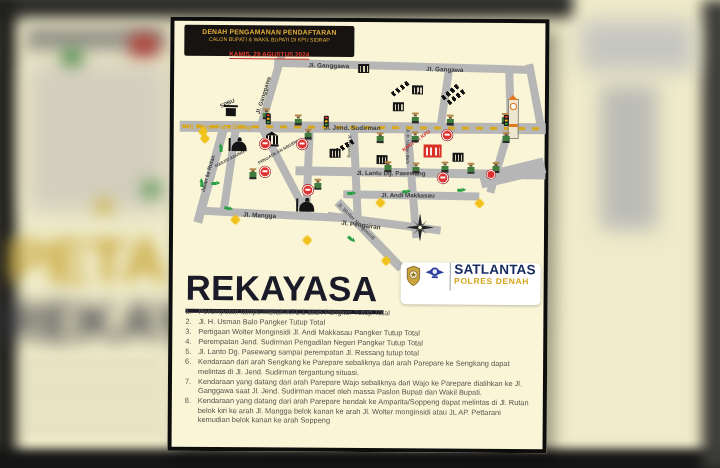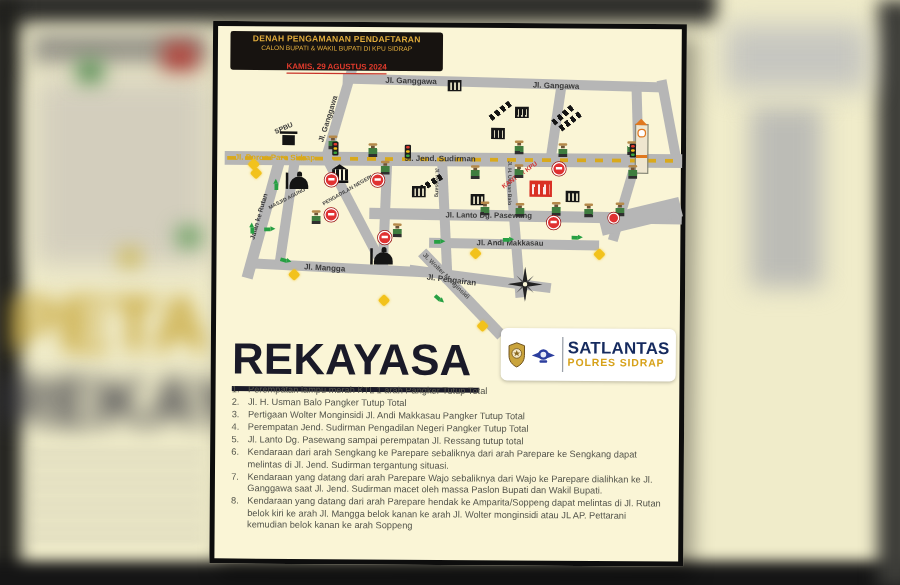--- a/index.html
+++ b/index.html
@@ -61,21 +61,21 @@
   .ystar{position:absolute;width:6.5px;height:6.5px;background:#f2c21c;transform:rotate(45deg);border-radius:1.5px;z-index:5;box-shadow:0 0 2px rgba(242,194,28,.9);}
   .queue{position:absolute;width:20px;height:4.5px;z-index:5;
        background:repeating-linear-gradient(90deg,#141414 0 3.2px,transparent 3.2px 5.6px);}
   .compass{position:absolute;z-index:5;}
   
   .t-gold{position:absolute;left:13px;top:215px;font-size:35px;font-weight:900;line-height:1;letter-spacing:.5px;
        background:linear-gradient(90deg,#9e7715,#e3b53a 55%,#f6d96d);-webkit-background-clip:text;background-clip:text;color:transparent;z-index:20;}
   .t-dark{position:absolute;left:13px;top:249px;font-size:35px;font-weight:900;line-height:1;letter-spacing:.2px;color:#1a1a28;z-index:20;}
   .t-rule{position:absolute;left:13px;top:288px;width:198px;height:3.5px;background:#1a1a28;z-index:20;}
   .brand{position:absolute;left:228px;top:240px;width:140px;height:42px;background:#fff;border-radius:5px;
-       display:flex;align-items:center;padding:0 5px;box-sizing:border-box;gap:4px;z-index:20;box-shadow:0 1px 3px rgba(0,0,0,.25);}
+       display:flex;padding:0 5px;box-sizing:border-box;gap:4px;z-index:20;box-shadow:0 1px 3px rgba(0,0,0,.25);}
   .brand .sep{width:1.2px;height:28px;background:#9aa0a8;}
   .brand .unit{font-size:13.5px;font-weight:900;color:#152a5e;line-height:1.05;letter-spacing:.2px;}
   .brand .sub{font-size:8.4px;font-weight:800;color:#d7a21b;letter-spacing:.7px;line-height:1.1;}
   
   .list{position:absolute;left:13px;top:286px;width:350px;z-index:20;}
   .list .li{display:flex;font-size:7.4px;line-height:9.3px;color:#53544b;margin-bottom:.8px;}
   .list .num{width:13px;flex:none;}
   .list .txt{flex:1;}
 </style>
 </head>
@@ -235,21 +235,21 @@
       <svg width="26" height="19" viewBox="0 0 26 19">
         <polygon points="1,10 10,6 10,13" fill="#2c3e9e"></polygon>
         <polygon points="25,10 16,6 16,13" fill="#2c3e9e"></polygon>
         <circle cx="13" cy="9" r="5.5" fill="#2c3e9e"></circle>
         <circle cx="13" cy="9" r="3" fill="#e8ecf8"></circle>
         <rect x="9" y="15" width="8" height="2.4" rx="1" fill="#2c3e9e"></rect>
       </svg>
       <div class="sep"></div>
       <div>
         <div class="unit">SATLANTAS</div>
-        <div class="sub">POLRES SIDRAP</div>
+        <div class="sub">POLRES DENAH</div>
       </div>
     </div>
 
     <div class="list">
         <div class="li">
           <span class="num">1.</span>
           <span class="txt">Perempatan lampu merah KTL 1 arah Pangker Tutup Total</span>
         </div>
         <div class="li">
           <span class="num">2.</span>

